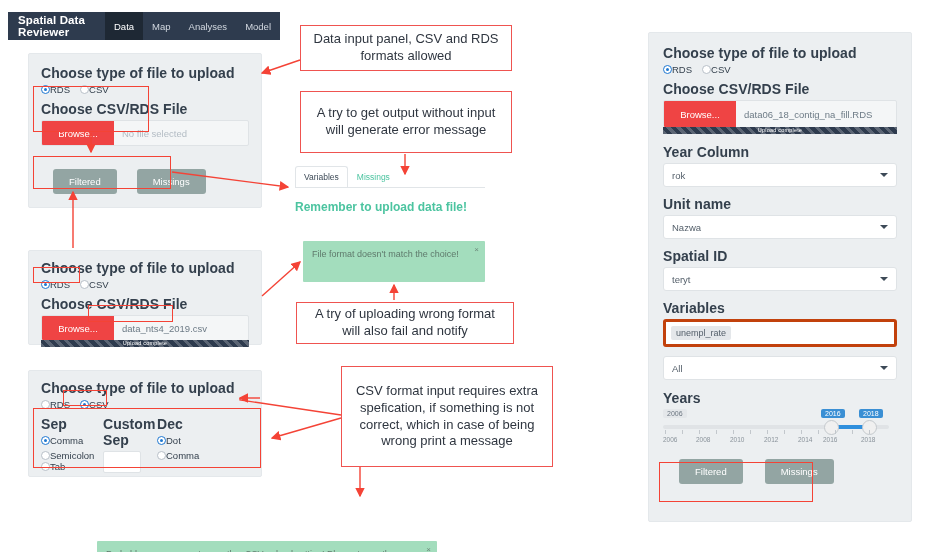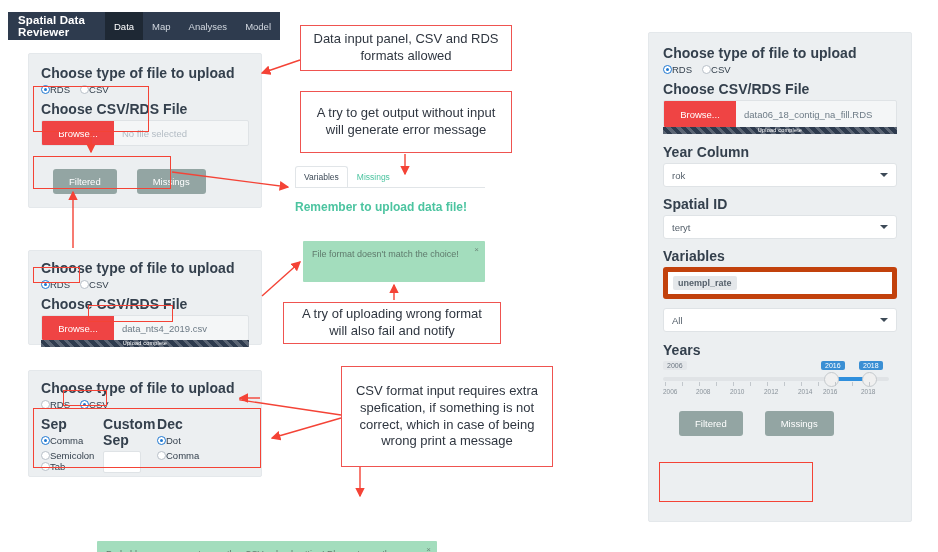--- a/index.html
+++ b/index.html
@@ -97,22 +97,22 @@
   .selectbox{
     height:22px;background:#ffffff;border:1px solid #dfe3e6;border-radius:3px;
     display:flex;align-items:center;justify-content:space-between;
     padding:0 8px;font-size:9.5px;color:#55606b;cursor:pointer;
   }
   .caret{
     width:0;height:0;border-left:4px solid transparent;border-right:4px solid transparent;
     border-top:4.5px solid #3d4a57;
   }
   .tokenbox{
-    height:22px;background:#ffffff;border:5px solid #c2410c;border-radius:3px;
-    display:flex;align-items:center;padding:0 5px;font-weight:bold;
+    height:22px;background:#ffffff;border:3px solid #c2410c;border-radius:3px;
+    display:flex;align-items:center;padding:0 5px;
   }
   .token{
     background:#e4e7ea;color:#55606b;font-size:9px;border-radius:2px;padding:2px 5px;
   }
 
   
   .redbox{
     border:1.4px solid #ef5350;background:#ffffff;
     display:flex;align-items:center;justify-content:center;
     text-align:center;font-size:13px;color:#2f3640;line-height:1.28;
@@ -294,21 +294,21 @@
   <span class="x">×</span>
   <span>File format doesn't match the choice!</span>
 </div>
 <div class="abs alert" style="left:97px;top:500px;width:340px;height:38px;">
   <span class="x">×</span>
   <span>Probably wrong separator or other CSV upload setting! Please tryanother separator.</span>
 </div>
 
 <div class="abs redbox" style="left:300px;top:25px;width:212px;height:46px;">Data input panel, CSV and RDS formats allowed</div>
 <div class="abs redbox" style="left:300px;top:91px;width:212px;height:62px;">A try to get output without input will generate error message</div>
-<div class="abs redbox" style="left:283px;top:302px;width:218px;height:42px;">A try of uploading wrong format will also fail and notify</div>
+<div class="abs redbox" style="left:296px;top:302px;width:218px;height:42px;">A try of uploading wrong format will also fail and notify</div>
 <div class="abs redbox" style="left:341px;top:366px;width:212px;height:101px;">CSV format input requires extra spefication, if something is not correct, which in case of being wrong print a message</div>
 
 <div class="abs panel" style="left:648px;top:32px;width:262px;height:488px;">
   <div style="padding:12px 14px 0 14px;">
     <div class="fieldlabel">Choose type of file to upload</div>
     <div class="radiorow">
       <span class="radio">
         <span class="dot on"></span>
         <span>RDS</span>
       </span>
@@ -328,20 +328,27 @@
     </div>
 
     <div style="margin-top:10px;">
       <div class="fieldlabel">Year Column</div>
       <div class="selectbox">
         <span>rok</span>
         <span class="caret"></span>
       </div>
     </div>
 
+    <div style="margin-top:9px;">
+      <div class="fieldlabel">Unit name</div>
+      <div class="selectbox">
+        <span>Nazwa</span>
+        <span class="caret"></span>
+      </div>
+    </div>
 
     <div style="margin-top:9px;">
       <div class="fieldlabel">Spatial ID</div>
       <div class="selectbox">
         <span>teryt</span>
         <span class="caret"></span>
       </div>
     </div>
 
     <div style="margin-top:9px;">

